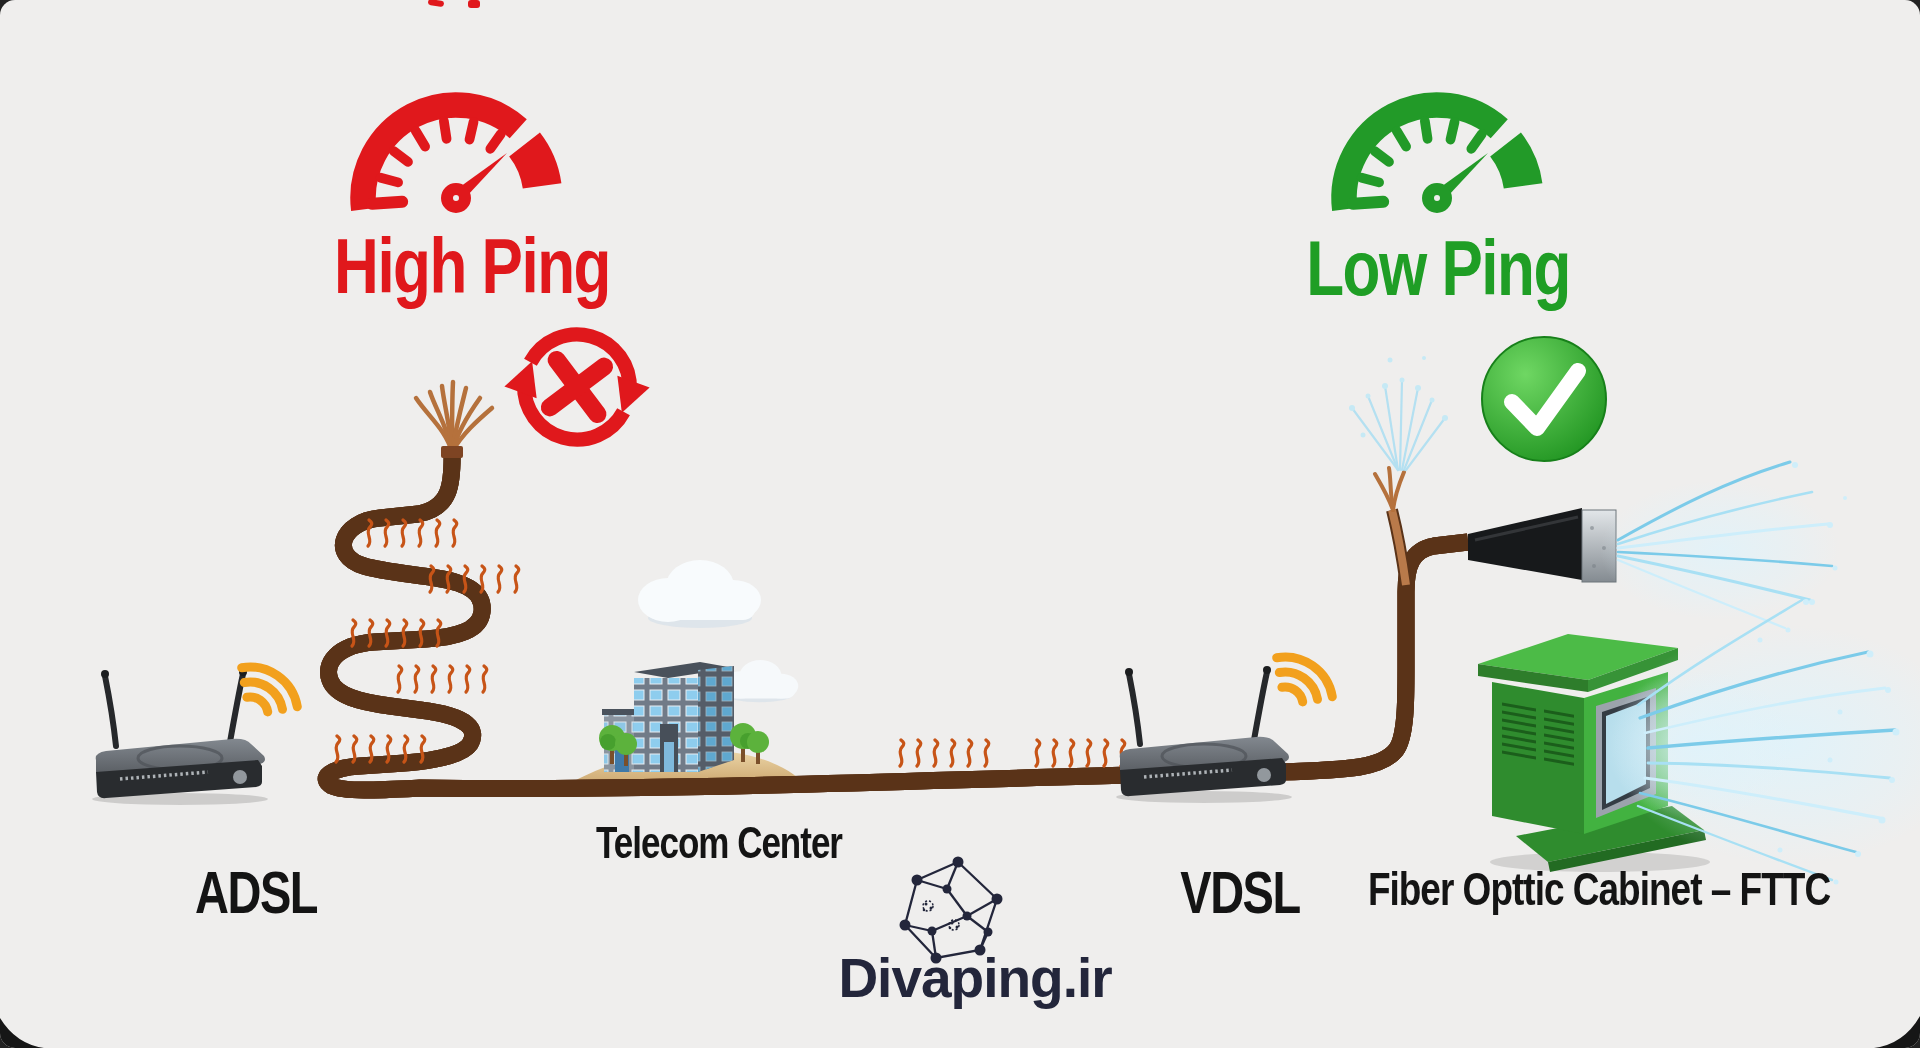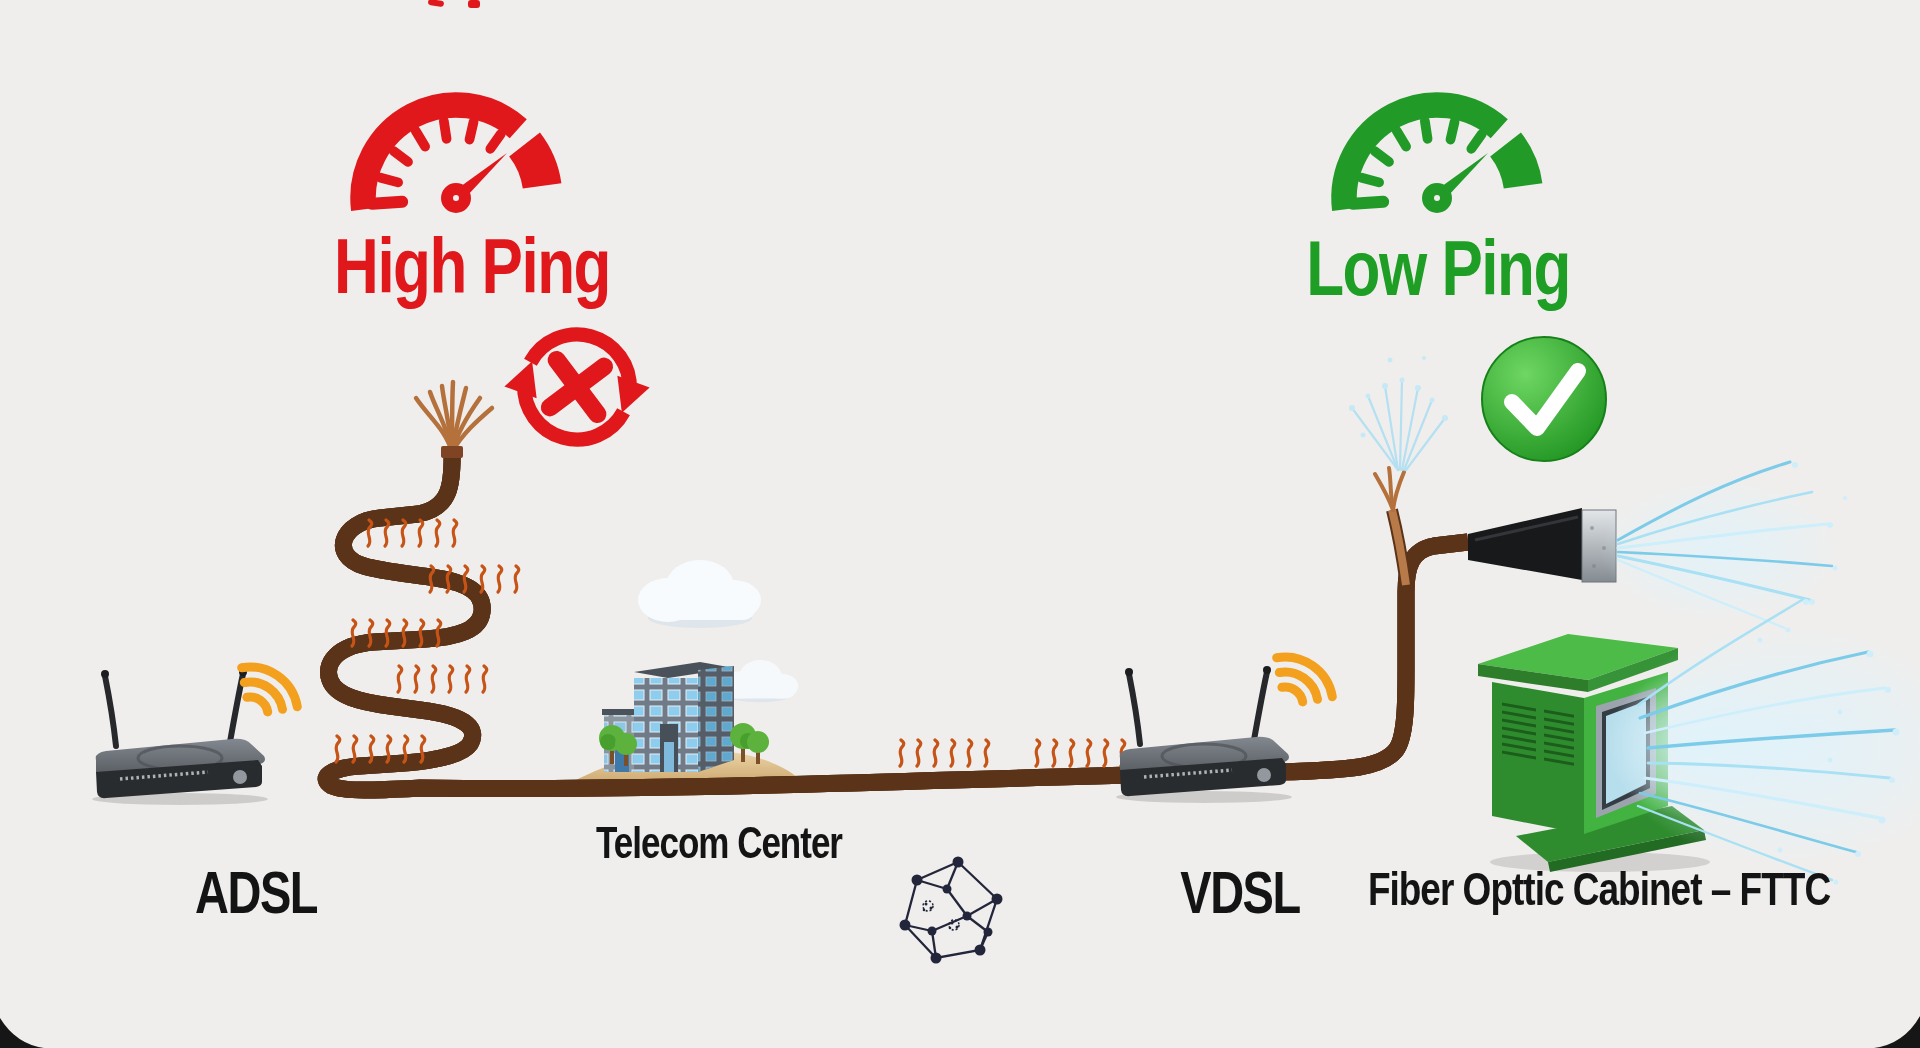--- a/index.html
+++ b/index.html
@@ -1,18 +1,18 @@
 <!DOCTYPE html>
 <html><head>
 <meta charset="utf-8">
 <style>
   html,body{margin:0;padding:0;background:#222;}
   .stage{
     position:relative;width:1920px;height:1048px;background:#efeeed;
-    overflow:hidden;font-family:"Liberation Sans",sans-serif;
+    overflow:hidden;font-family:"Liberation Sans",sans-serif;border-radius:15px;
   }
   .scene{position:absolute;left:0;top:0;}
   .lbl{
     position:absolute;font-weight:700;white-space:nowrap;
     transform:translateX(-50%) scaleY(1.25);transform-origin:top center;
     letter-spacing:-1.5px;color:#141414;
   }
   .lbl.red{color:#e0181c;}
   .lbl.green{color:#1f9e25;}
   .lbl.high{left:472px;top:222px;font-size:62px;}
@@ -378,14 +378,15 @@
   <path d="M0,1048 L0,1018 Q16,1044 44,1048 Z" fill="#161616"></path>
   <path d="M1920,1048 L1920,1016 Q1904,1044 1874,1048 Z" fill="#161616"></path>
 </svg>
 
 <div class="lbl red high">High Ping</div>
 <div class="lbl green low">Low Ping</div>
 <div class="lbl adsl">ADSL</div>
 <div class="lbl vdsl">VDSL</div>
 <div class="lbl telecom">Telecom Center</div>
 <div class="lbl fttc">Fiber Opttic Cabinet – FTTC</div>
+<div class="brandname">Divaping.ir</div>
 
 </div>
 
 </body></html>

